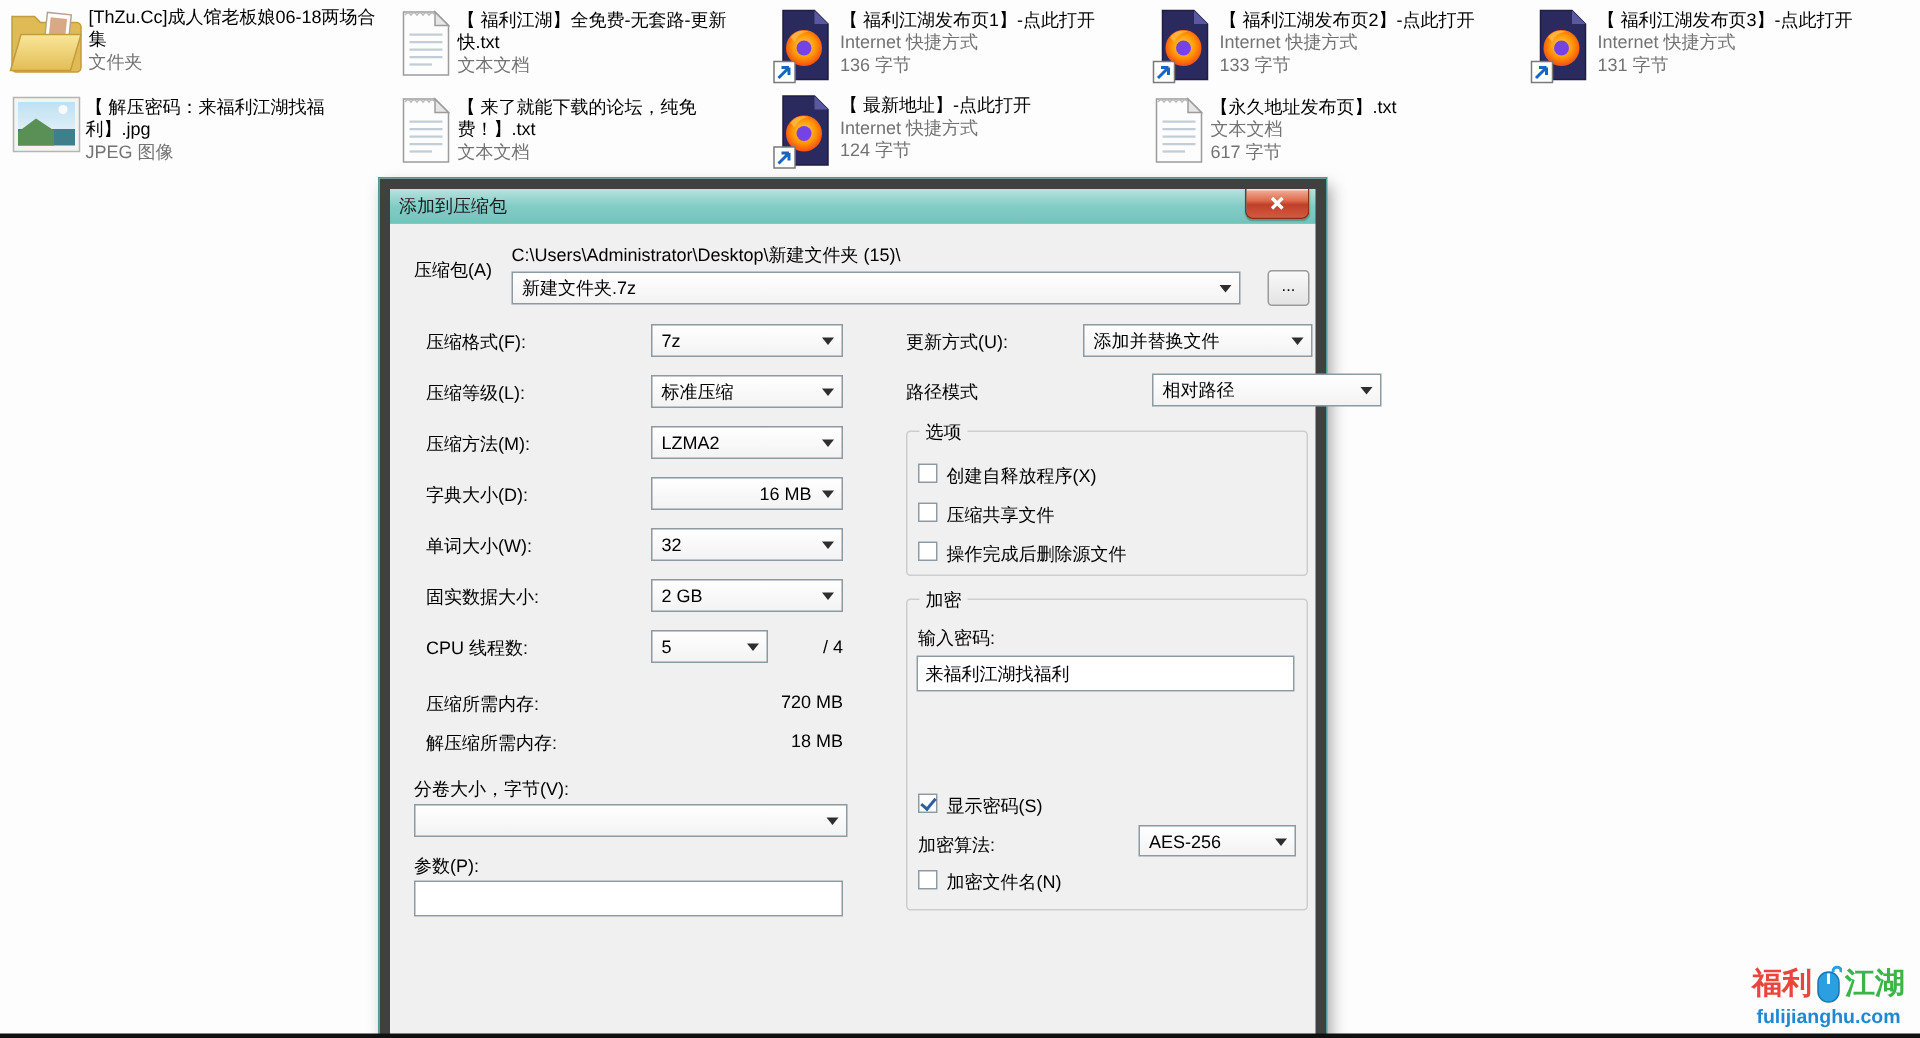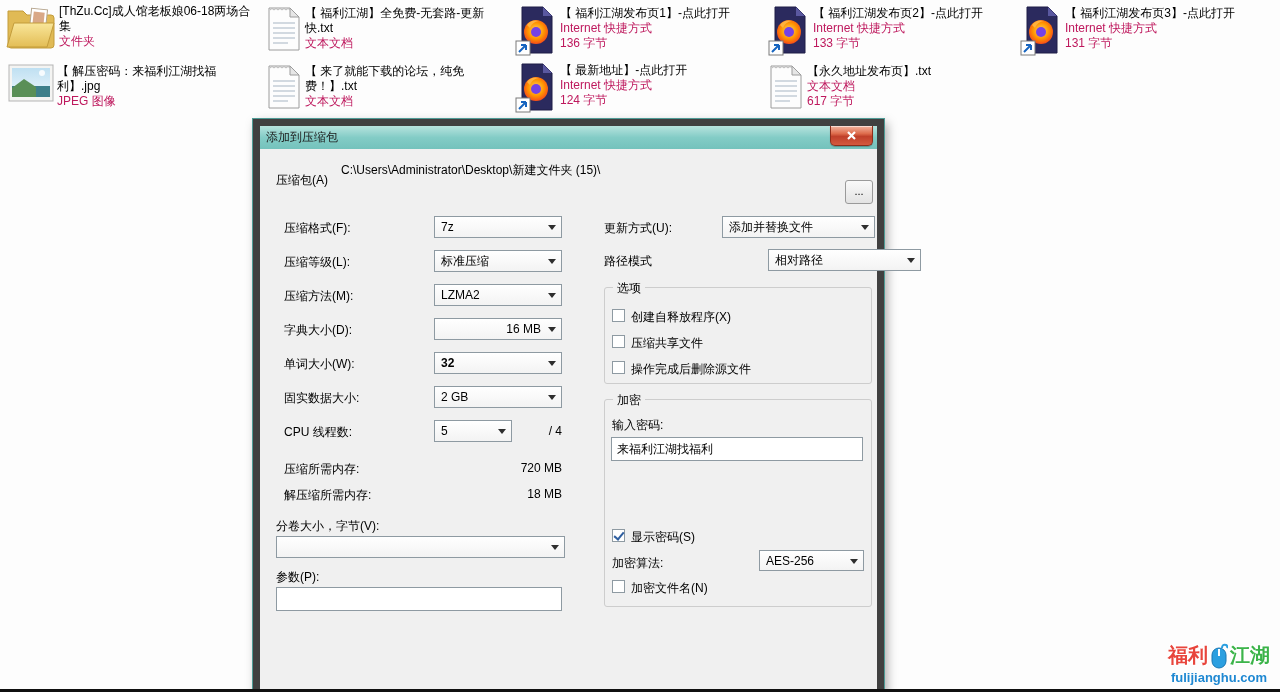--- a/index.html
+++ b/index.html
@@ -4,21 +4,21 @@
 <style>
   * { margin:0; padding:0; box-sizing:border-box; }
   html,body { width:1280px; height:692px; overflow:hidden; }
   body { background:#fdfdfd; font-family:"Liberation Sans","DejaVu Sans",sans-serif; position:relative; color:#000; }
 
   
   .tile { position:absolute; display:flex; gap:3px; align-items:flex-start; }
   .tile-icon { flex:0 0 auto; }
   .tile-text { display:flex; flex-direction:column; font-size:12px; line-height:15px; width:200px; }
   .tile-name { color:#000; }
-  .tile-sub  { color:#be185d; }
+  .tile-sub  { color:#737373; }
 
   
   .dialog { position:absolute; left:253px; top:119px; width:631px; height:575px;
             background:#404040; padding:7px; box-shadow:3px 4px 10px rgba(0,0,0,.35);
             outline:1px solid #4e9b95; }
   .titlebar { position:relative; height:23px;
               background:linear-gradient(#b7e3de, #83ccc6 50%, #74c2bc);
               display:flex; align-items:center; padding-left:6px; }
   .title-text { font-size:12px; color:#1c1c1c; }
   .close-btn { position:absolute; top:0; right:4px; width:43px; height:20px;
@@ -246,20 +246,24 @@
       <svg width="11" height="10" viewBox="0 0 11 10">
         <path d="M2 1 L9 8 M9 1 L2 8" stroke="#fff" stroke-width="2.2" fill="none"></path>
       </svg>
     </div>
   </div>
 
   <div class="dialog-body">
 
     <span class="lbl" style="left:16px; top:23px;">压缩包(A)</span>
     <span class="lbl" style="left:81px; top:13px;">C:\Users\Administrator\Desktop\新建文件夹 (15)\</span>
+    <div class="combo" style="left:81px; top:32px; width:486px;">
+      <span>新建文件夹.7z</span>
+      <span class="combo-arrow"></span>
+    </div>
     <div class="btn-browse" style="left:585px; top:31px;">...</div>
 
     <span class="lbl" style="left:24px; top:71px;">压缩格式(F):</span>
     <div class="combo" style="left:174px; top:67px; width:128px;">
       <span>7z</span>
       <span class="combo-arrow"></span>
     </div>
 
     <span class="lbl" style="left:24px; top:105px;">压缩等级(L):</span>
     <div class="combo" style="left:174px; top:101px; width:128px;">
@@ -273,21 +277,21 @@
       <span class="combo-arrow"></span>
     </div>
 
     <span class="lbl" style="left:24px; top:173px;text-align:center;">字典大小(D):</span>
     <div class="combo" style="left:174px; top:169px; width:128px;justify-content:flex-end;">
       <span>16 MB</span>
       <span class="combo-arrow"></span>
     </div>
 
     <span class="lbl" style="left:24px; top:207px;">单词大小(W):</span>
-    <div class="combo" style="left:174px; top:203px; width:128px;font-weight:bold;">
+    <div class="combo" style="left:174px; top:203px; width:128px;">
       <span>32</span>
       <span class="combo-arrow"></span>
     </div>
 
     <span class="lbl" style="left:24px; top:241px;">固实数据大小:</span>
     <div class="combo" style="left:174px; top:237px; width:128px;">
       <span>2 GB</span>
       <span class="combo-arrow"></span>
     </div>
 

